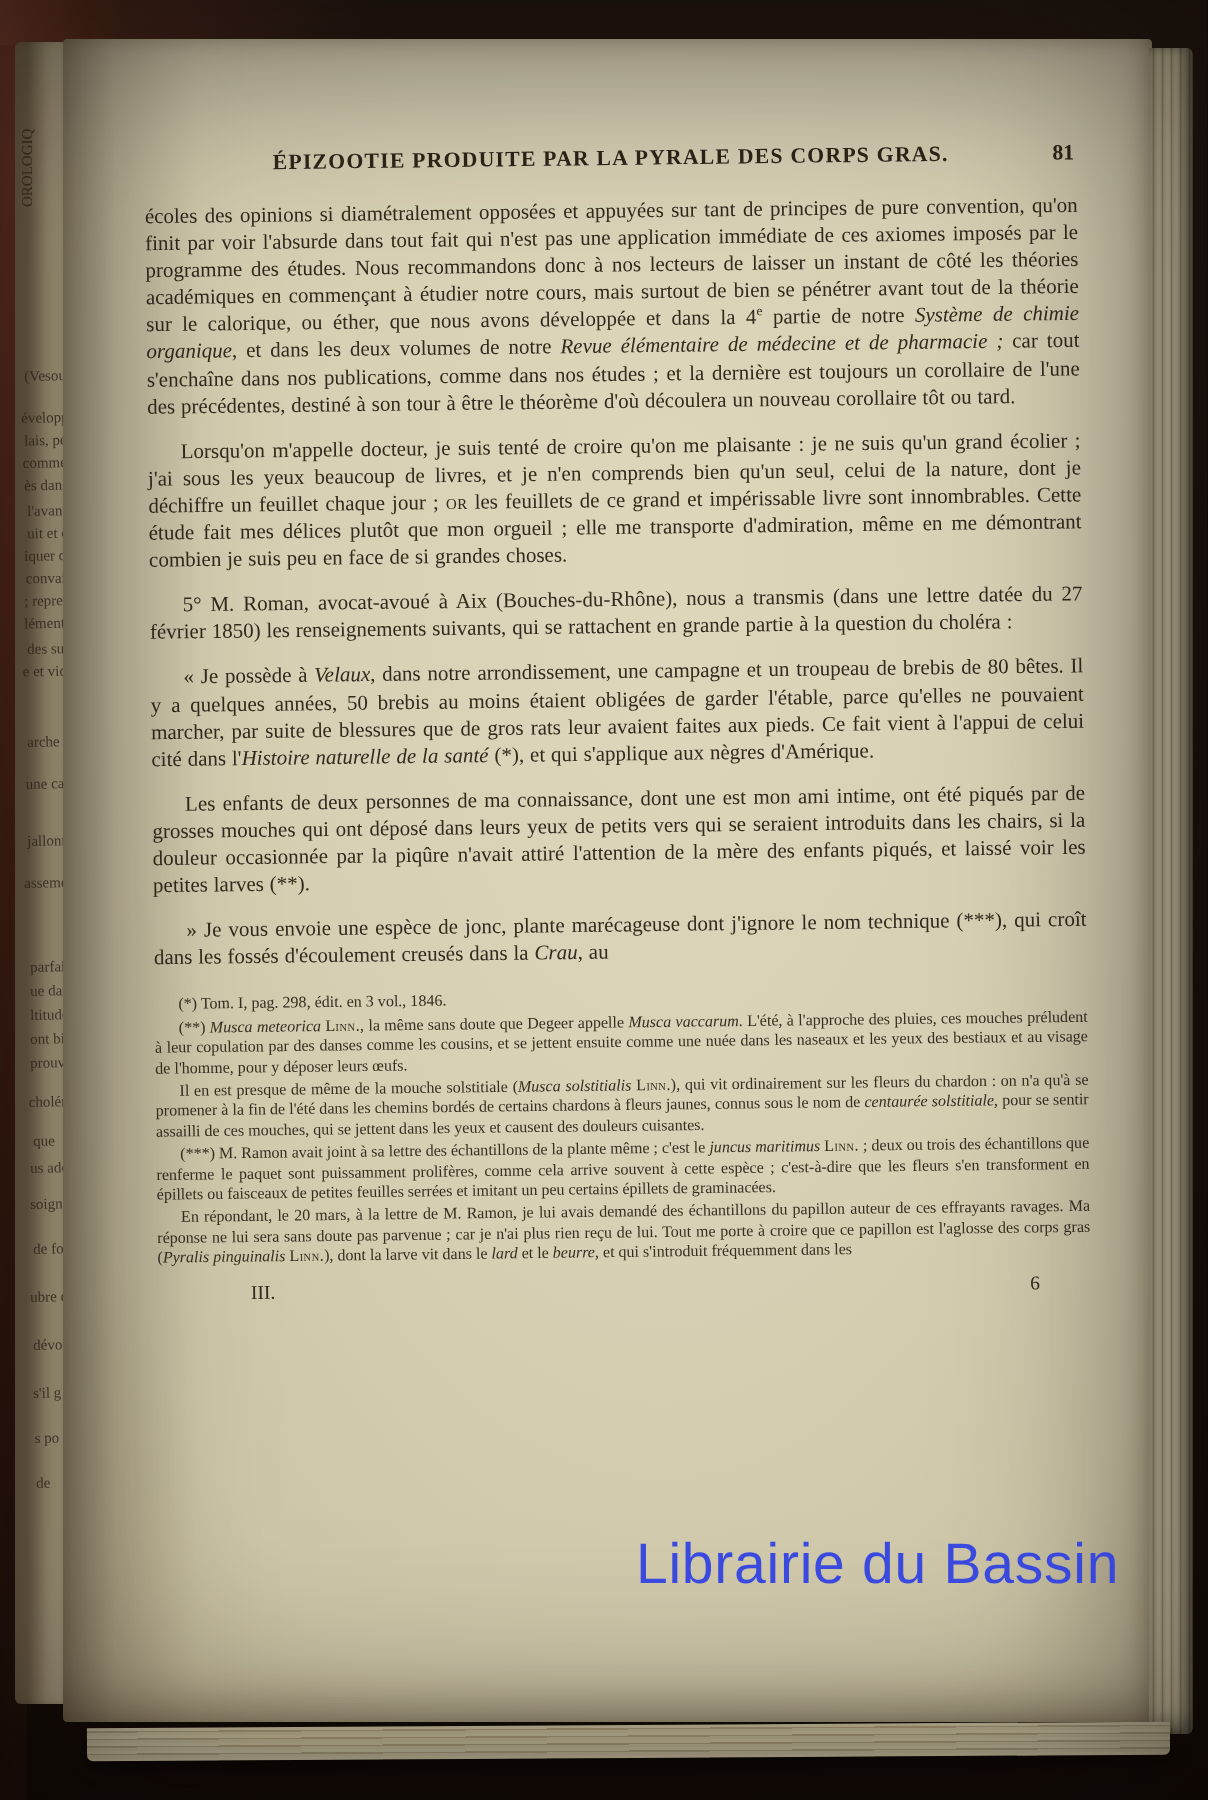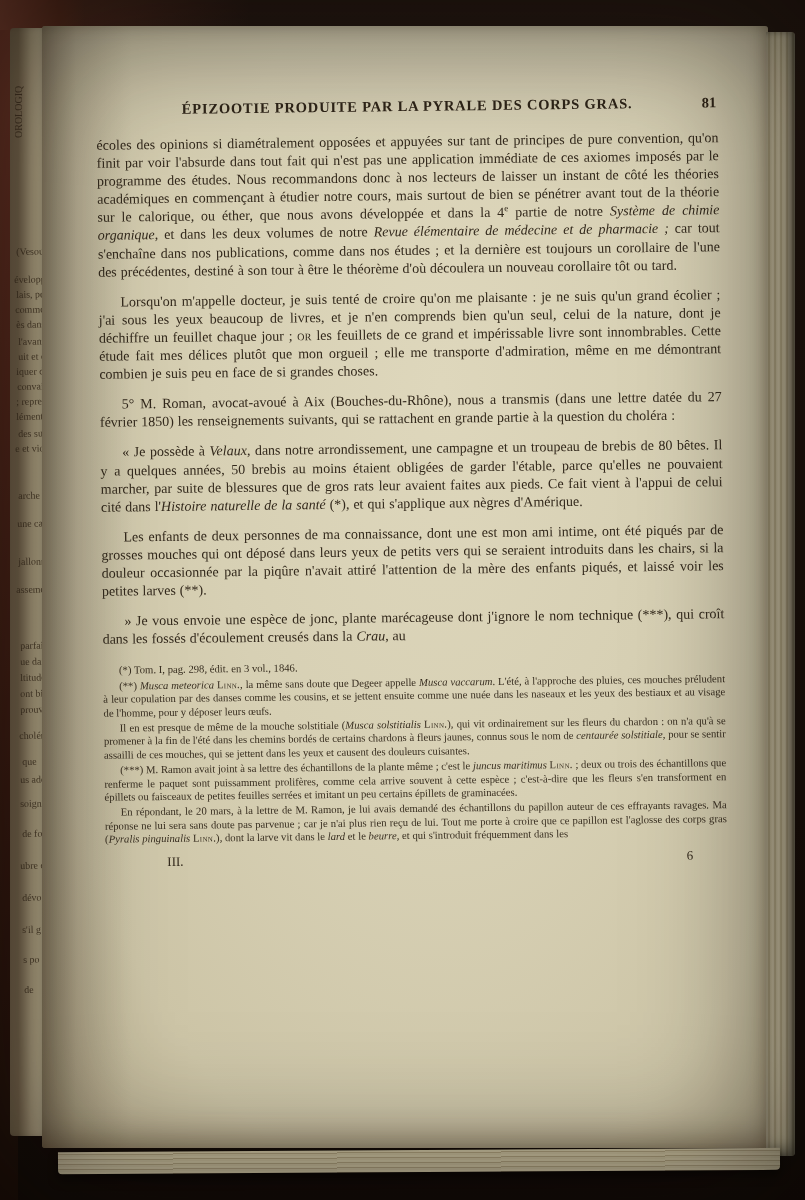--- a/index.html
+++ b/index.html
@@ -170,13 +170,14 @@
       <div class="signature-row">
         <span class="sig-left">III.</span>
         <span class="sig-right">6</span>
       </div>
     </div>
   </div>
 
   <div class="right-stack"></div>
   <div class="bottom-stack"></div>
   <div class="vignette"></div>
+  <div class="watermark">Librairie du Bassin</div>
 </div>
 
 </body></html>

